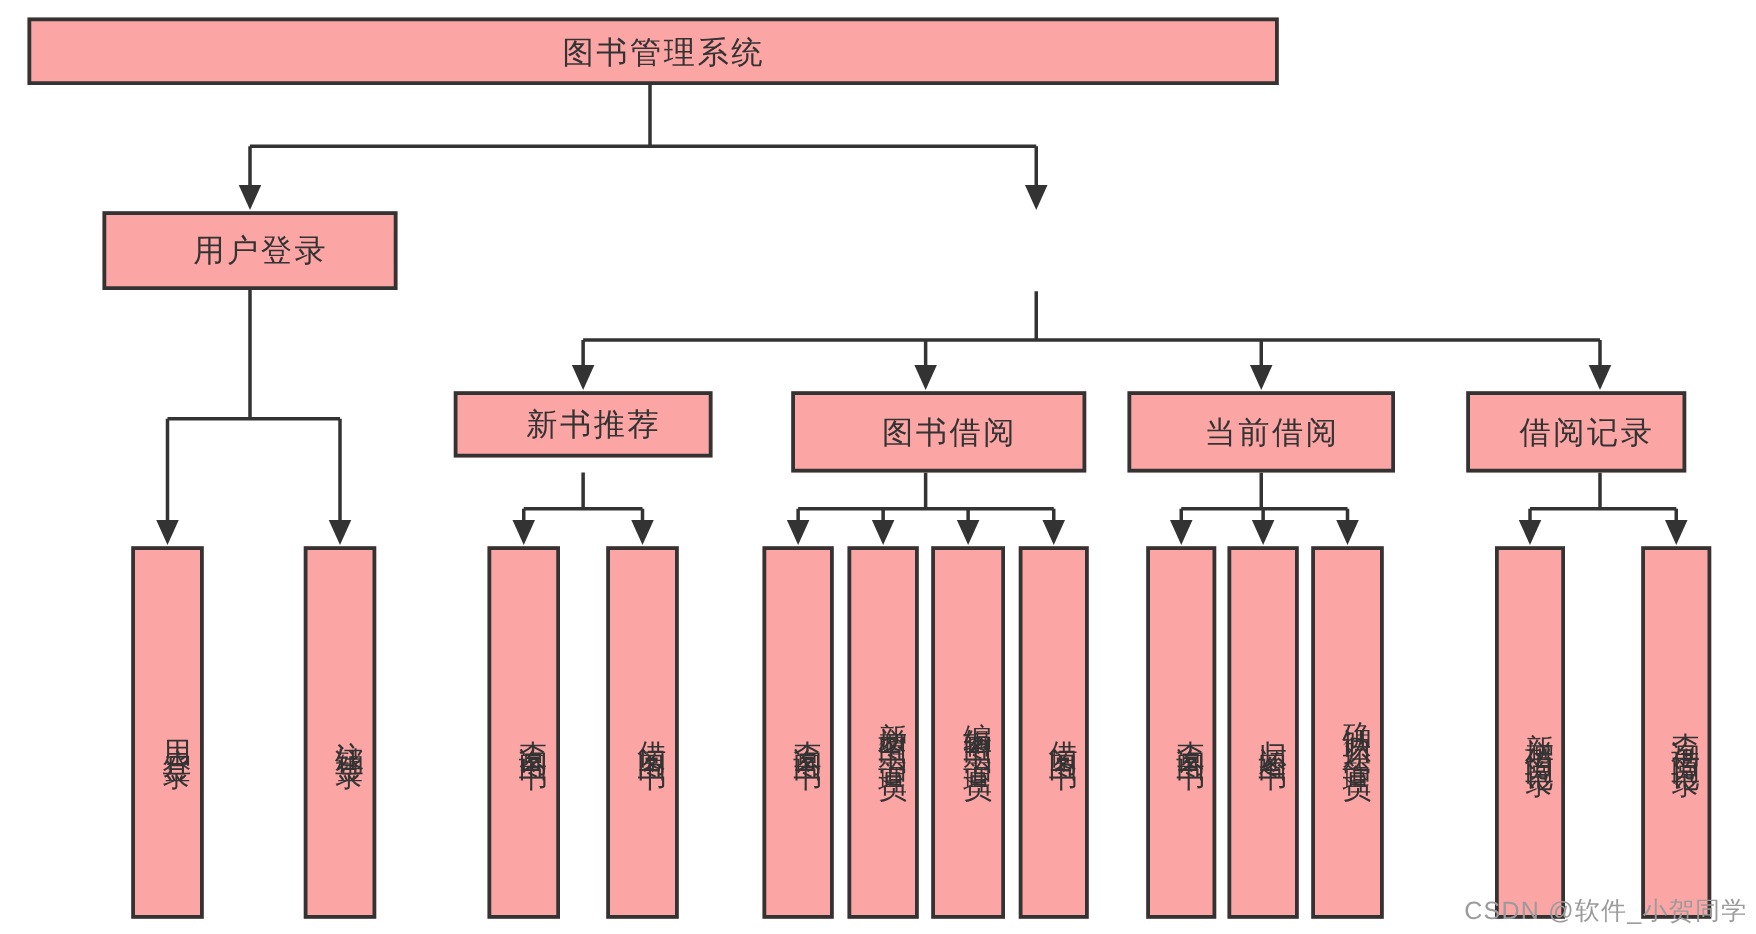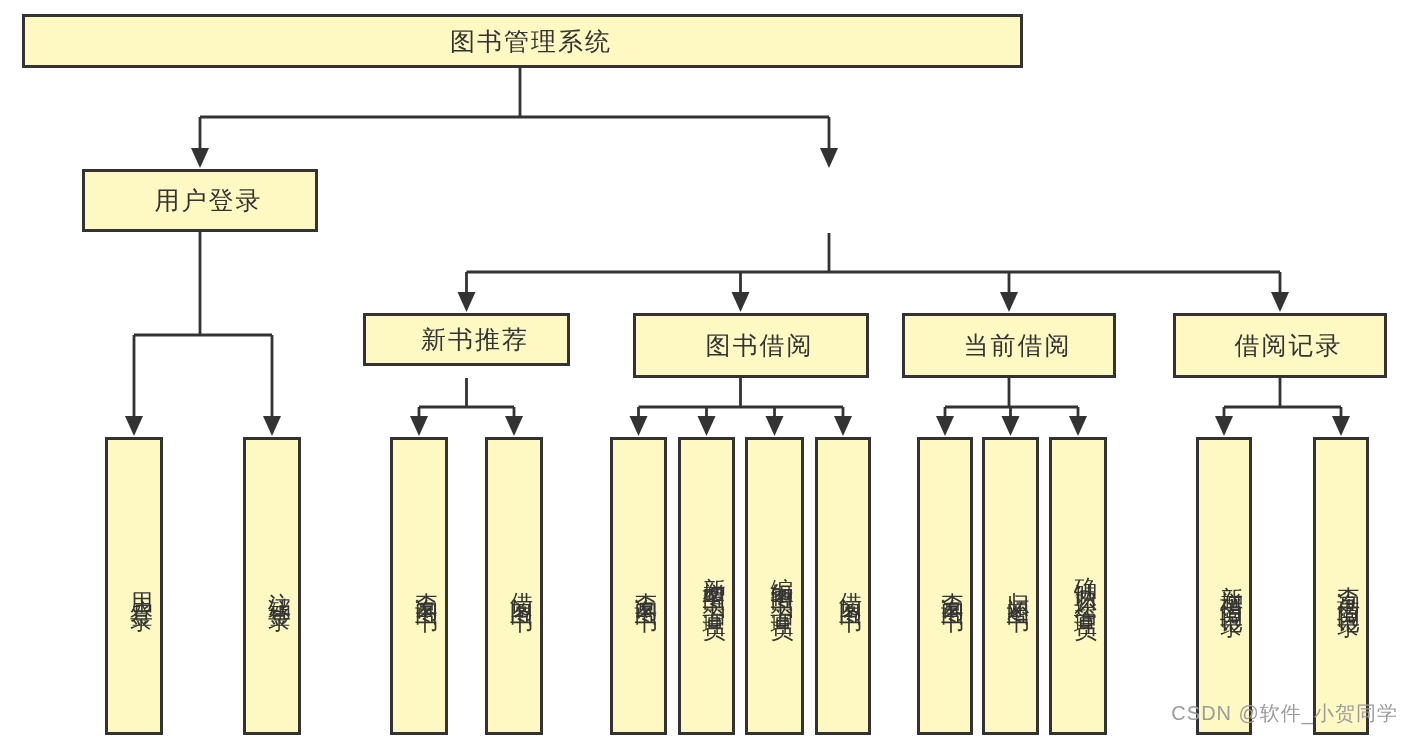--- a/index.html
+++ b/index.html
@@ -20,21 +20,21 @@
     position: absolute;
     left: 0;
     top: 0;
     width: 1405px;
     height: 747px;
   }
   .box {
     position: absolute;
     box-sizing: border-box;
     border: 3px solid #333333;
-    background: #fef9c3;
+    background: #fca5a5;
     display: flex;
     align-items: center;
     justify-content: center;
     font-size: 25px;
     letter-spacing: 2px;
     color: #333333;
     white-space: nowrap;
     padding-left: 17px;
   }
   .leaf {
@@ -42,21 +42,21 @@
     height: 298px;
     writing-mode: vertical-lr;
     text-orientation: mixed;
     font-size: 23px;
     letter-spacing: 6px;
     white-space: normal;
   }
   .watermark {
     position: absolute;
     right: 7px;
-    bottom: 20px;
+    bottom: 5px;
     font-size: 20px;
     letter-spacing: 1px;
     color: #9b9b9b;
   }
 </style>
 </head>
 <body>
 
 <div class="canvas">
 
@@ -100,21 +100,21 @@
     </g>
   </svg>
 
   <div class="box" style="left:22px; top:14px; width:1001px; height:54px;">图书管理系统</div>
 
   <div class="box" style="left:82px; top:169px; width:236px; height:63px;">用户登录</div>
 
   <div class="box" style="left:363px; top:313px; width:207px; height:53px;">新书推荐</div>
   <div class="box" style="left:633px; top:313px; width:236px; height:65px;">图书借阅</div>
   <div class="box" style="left:902px; top:313px; width:214px; height:65px;">当前借阅</div>
-  <div class="box" style="left:1173px; top:313px; width:214px; height:65px;">借阅记录</div>
+  <div class="box" style="left:1173px; top:313px; width:176px; height:65px;">借阅记录</div>
 
   <div class="box leaf" style="left:105px; width:58px;">用户登录</div>
   <div class="box leaf" style="left:243px; width:58px;">注销登录</div>
 
   <div class="box leaf" style="left:390px; width:58px;">查询图书</div>
   <div class="box leaf" style="left:485px; width:58px;">借阅图书</div>
 
   <div class="box leaf" style="left:610px; width:57px;">查询图书</div>
   <div class="box leaf" style="left:678px; width:57px;">新增图书（管理员）</div>
   <div class="box leaf" style="left:745px; width:59px;">编辑图书（管理员）</div>

